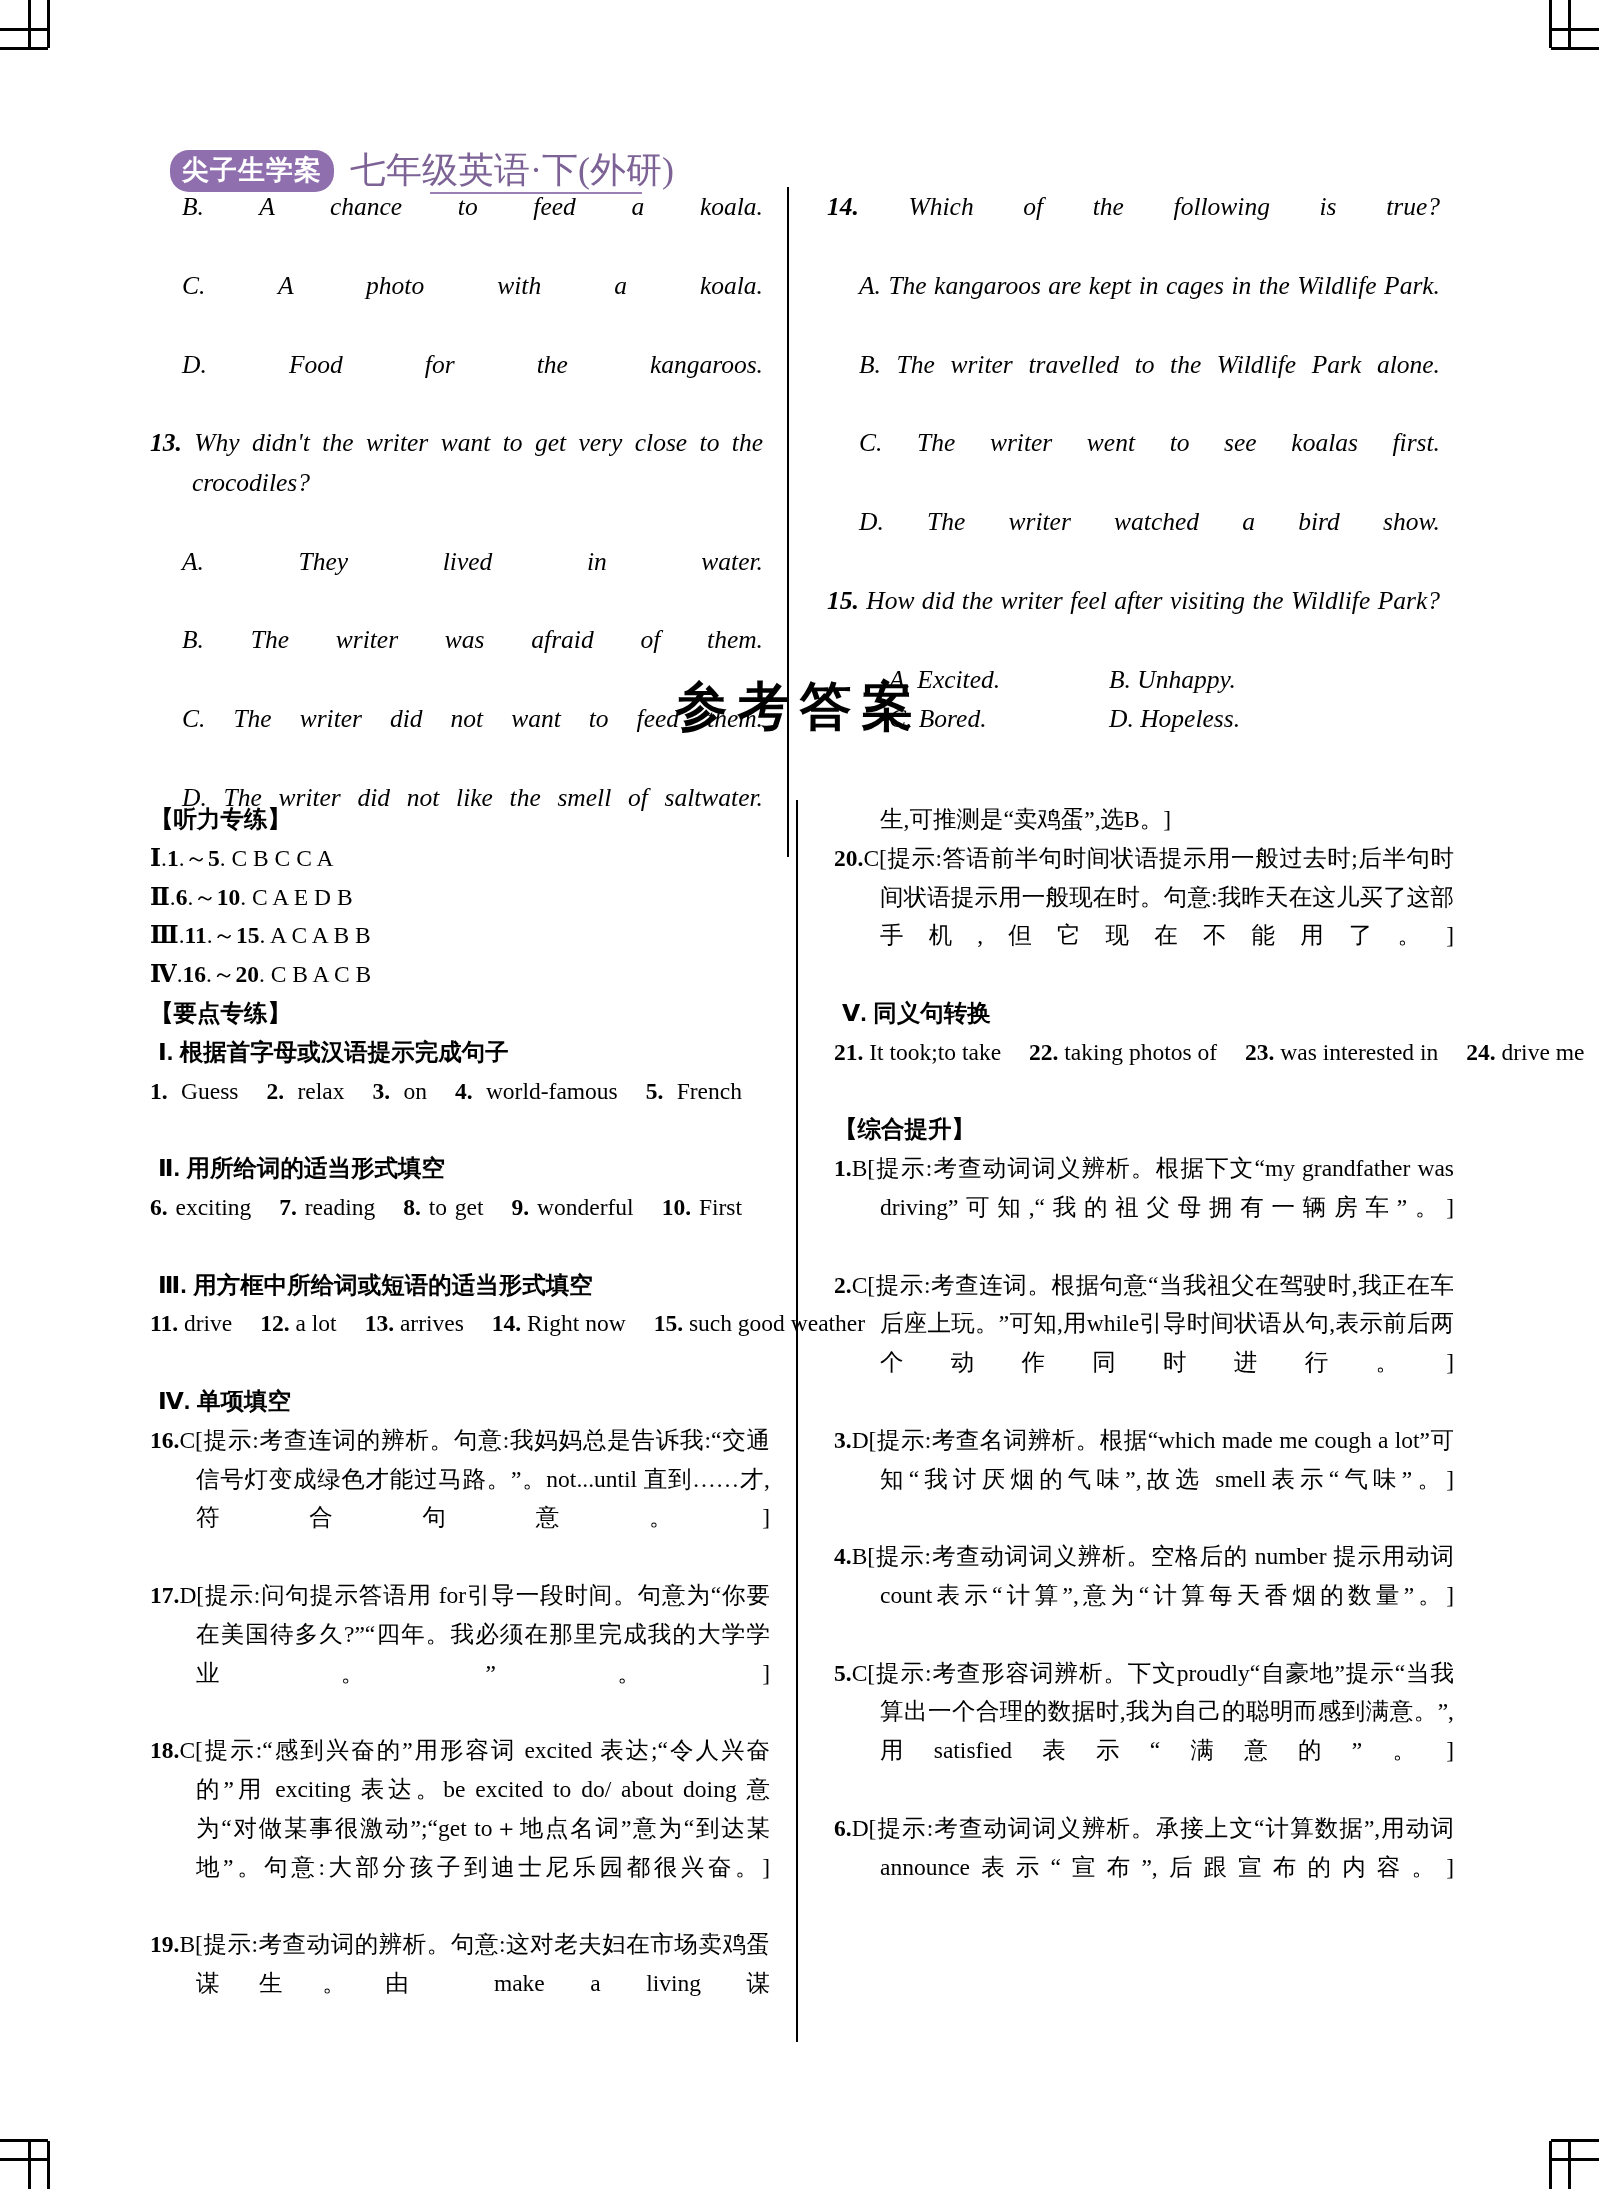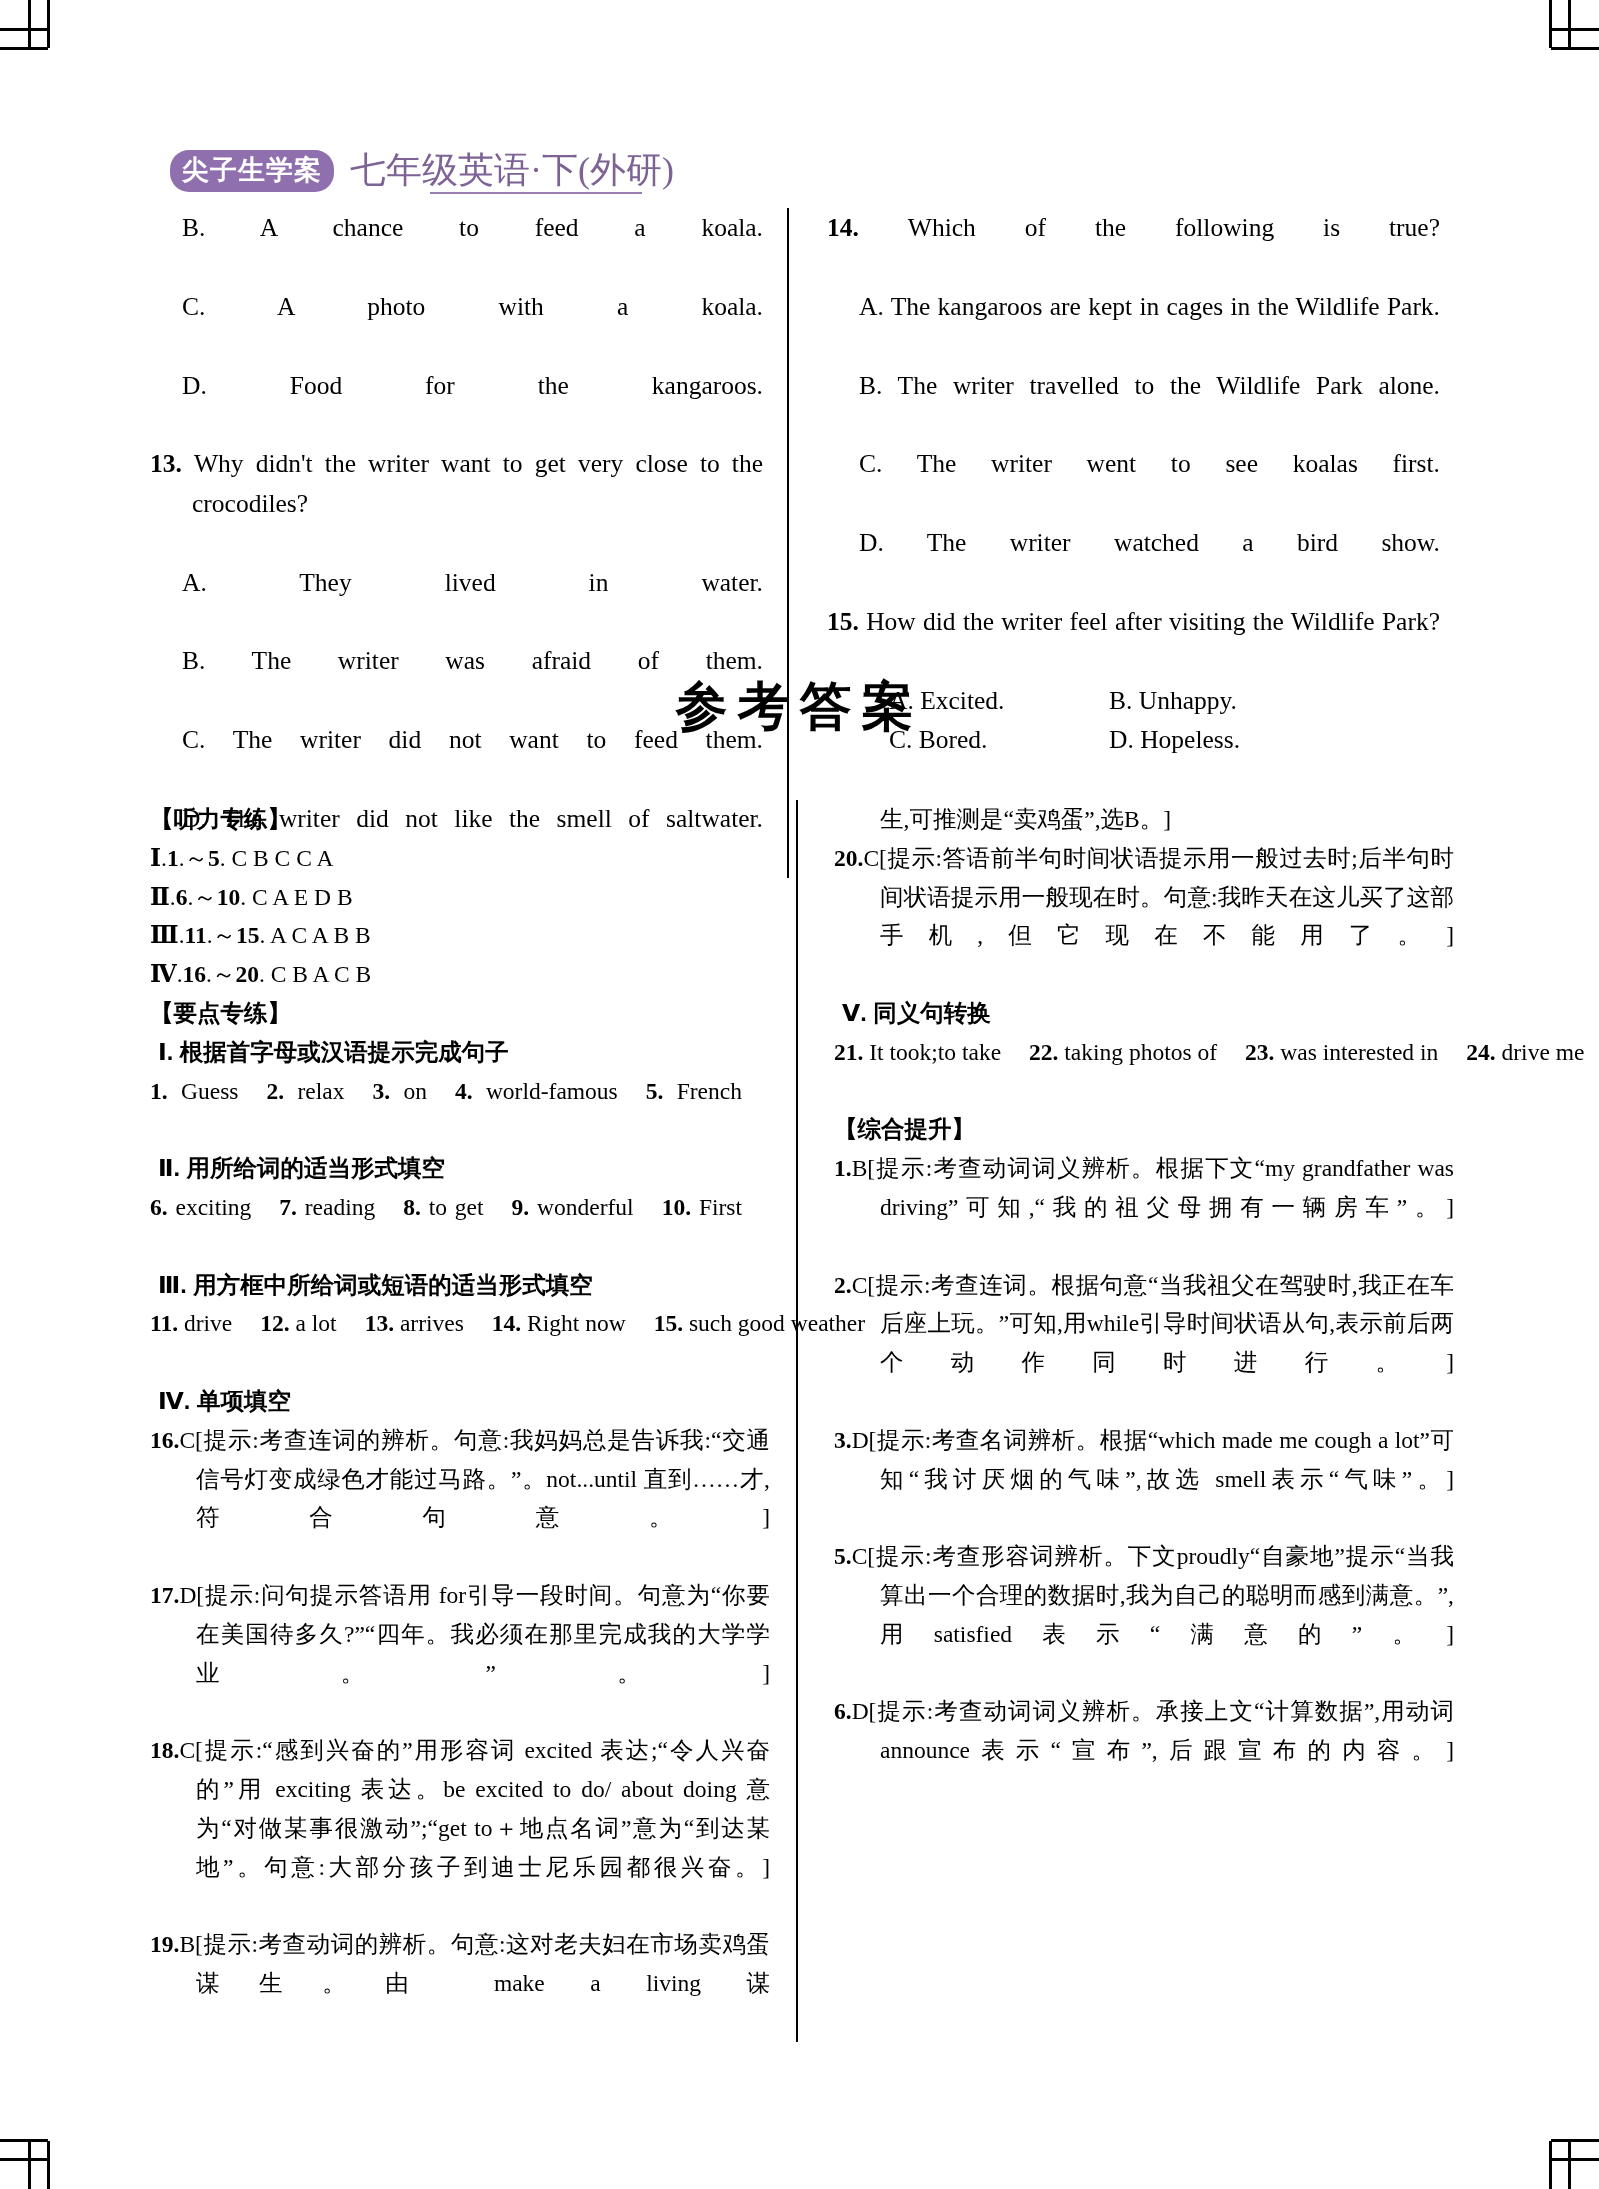--- a/index.html
+++ b/index.html
@@ -75,23 +75,24 @@
     top: 192px;
     width: 212px;
     height: 2px;
     background: #9a7fb4;
   }
 
   
   .qblock {
     position: absolute;
     left: 150px;
-    top: 208px;
+    top: 187px;
     width: 1290px;
     display: flex;
+    font-style: italic;
   }
   .qcol {
     width: 620px;
     font-size: 25.5px;
     line-height: 39.4px;
   }
   .qcol-left  { padding-right: 24px; }
   .qcol-right { padding-left: 38px; border-left: 2px solid #000; }
 
   .q-line { display: block; }
@@ -265,16 +266,17 @@
     </div>
   <div class="acol acol-right" id="a-right">
       <div class="ans-line ans-cont">生,可推测是“卖鸡蛋”,选B。]</div>
       <div class="ans-line ans-hang"><span class="b">20.</span><span>C[提示:答语前半句时间状语提示用一般过去时;后半句时间状语提示用一般现在时。句意:我昨天在这儿买了这部手机,但它现在不能用了。]</span></div>
       <div class="ans-line sub-head">Ⅴ. 同义句转换</div>
       <div class="ans-line inline-items ans-flow"><span><b>21.</b> It took;to take</span><span><b>22.</b> taking photos of</span><span><b>23.</b> was interested in</span><span><b>24.</b> drive me</span></div>
       <div class="ans-line sec-head">【综合提升】</div>
       <div class="ans-line ans-hang"><span class="b">1.</span><span>B[提示:考查动词词义辨析。根据下文“my grandfather was driving”可知,“我的祖父母拥有一辆房车”。]</span></div>
       <div class="ans-line ans-hang"><span class="b">2.</span><span>C[提示:考查连词。根据句意“当我祖父在驾驶时,我正在车后座上玩。”可知,用while引导时间状语从句,表示前后两个动作同时进行。]</span></div>
       <div class="ans-line ans-hang"><span class="b">3.</span><span>D[提示:考查名词辨析。根据“which made me cough a lot”可知“我讨厌烟的气味”,故选 smell表示“气味”。]</span></div>
+      <div class="ans-line ans-hang"><span class="b">4.</span><span>B[提示:考查动词词义辨析。空格后的 number 提示用动词count表示“计算”,意为“计算每天香烟的数量”。]</span></div>
       <div class="ans-line ans-hang"><span class="b">5.</span><span>C[提示:考查形容词辨析。下文proudly“自豪地”提示“当我算出一个合理的数据时,我为自己的聪明而感到满意。”,用satisfied表示“满意的”。]</span></div>
       <div class="ans-line ans-hang"><span class="b">6.</span><span>D[提示:考查动词词义辨析。承接上文“计算数据”,用动词announce表示“宣布”,后跟宣布的内容。]</span></div>
     </div>
 </div>
 
 </body></html>

